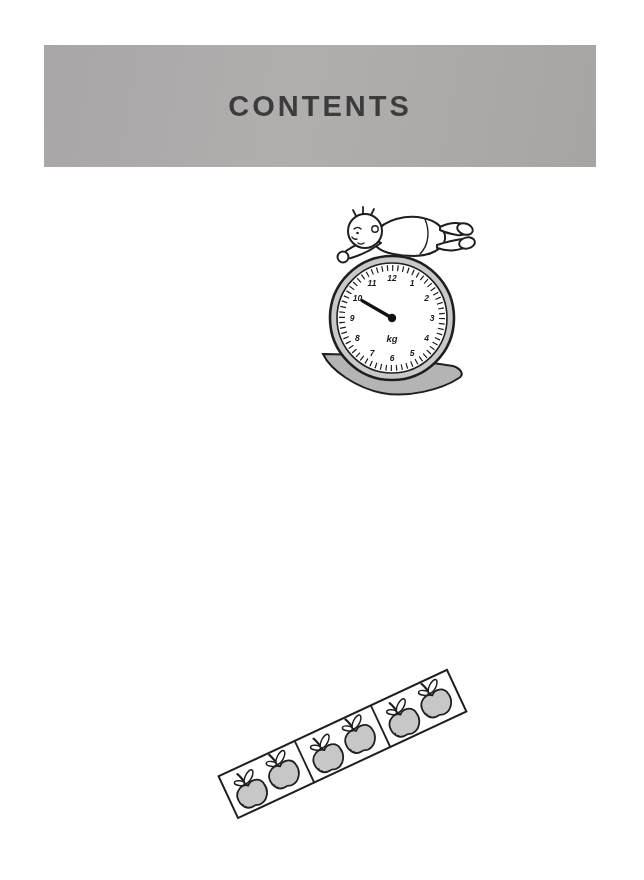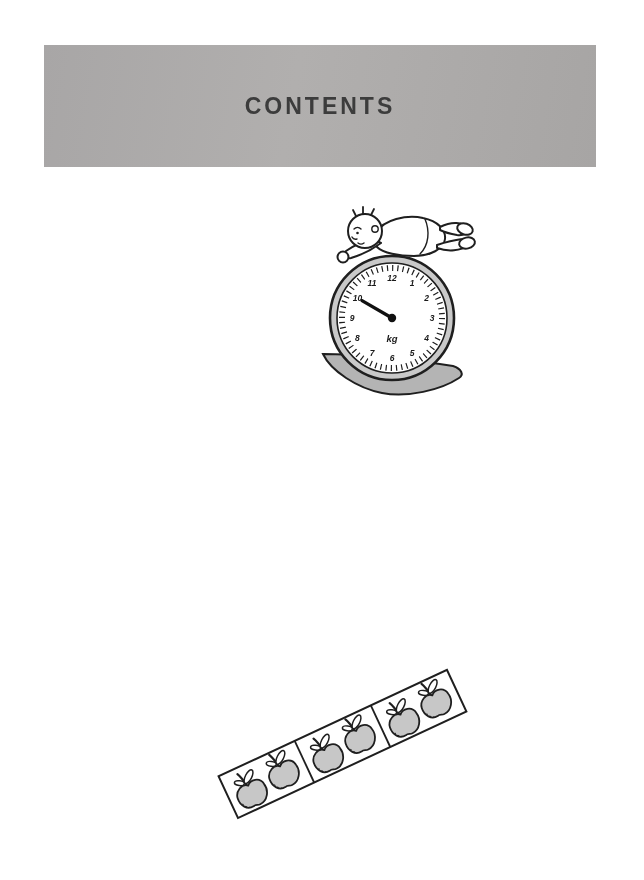--- a/index.html
+++ b/index.html
@@ -15,21 +15,21 @@
   }
   
   .banner {
     position: absolute;
     left: 44px; top: 45px;
     width: 552px; height: 122px;
     background: linear-gradient(100deg, #a8a6a6 0%, #b1afae 45%, #a7a5a4 100%);
     display: flex; align-items: center; justify-content: center;
   }
   .banner-title {
-    font-size: 23px;
+    font-size: 29px;
     font-weight: bold;
     letter-spacing: 3px;
     color: #3c3c3c;
     margin: 0;
   }
   
   .toc {
     position: absolute;
     left: 42px; top: 206px; right: 50px;
   }

